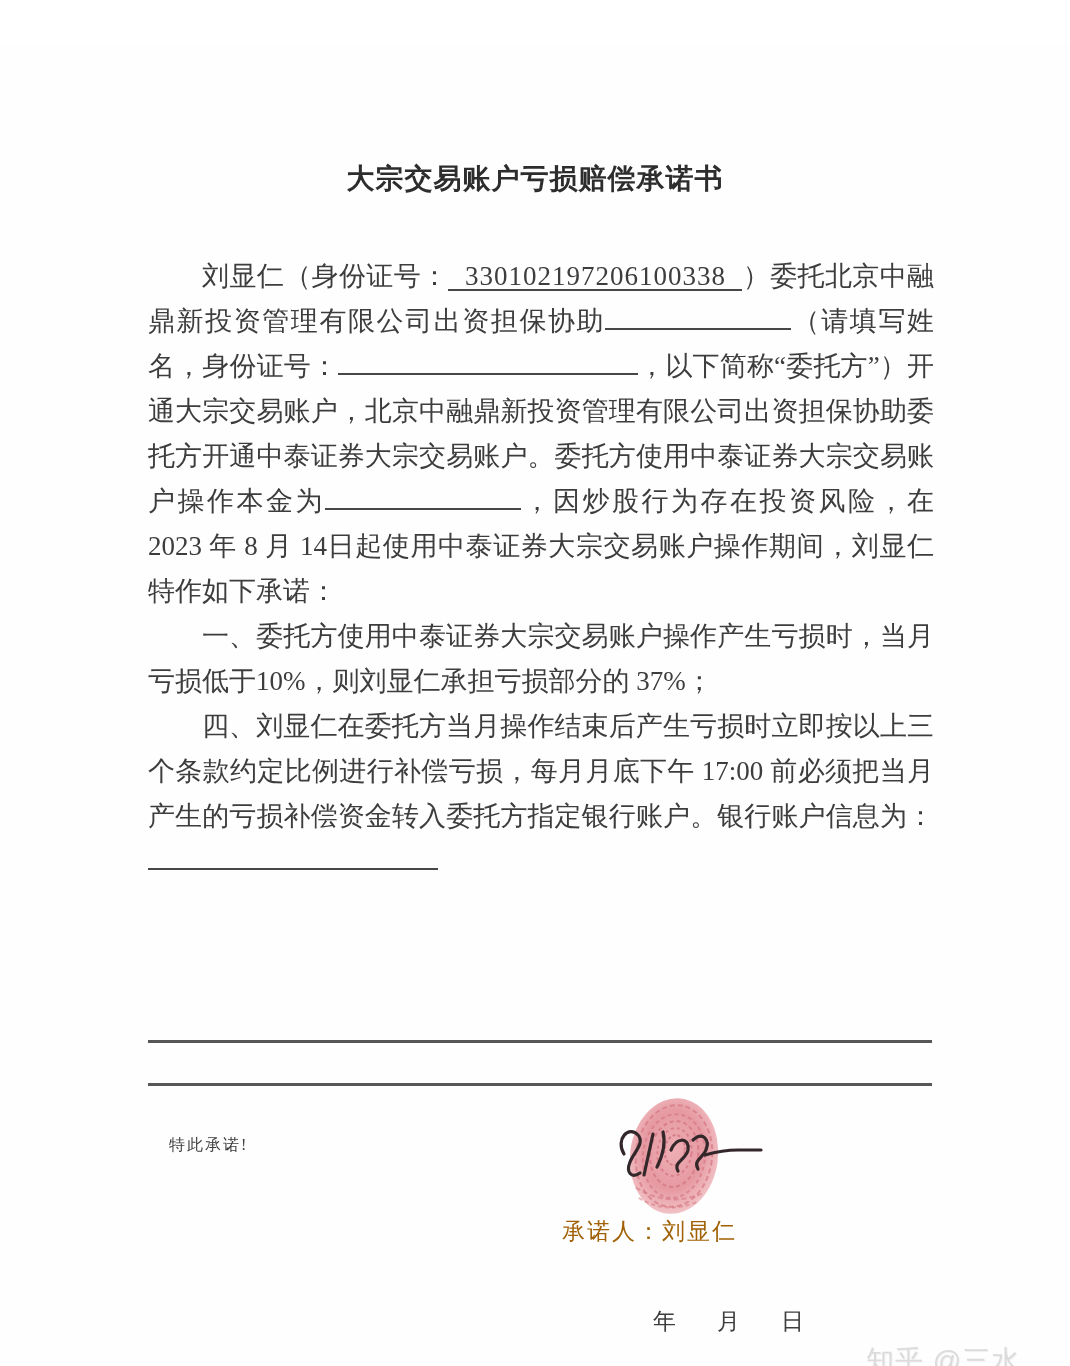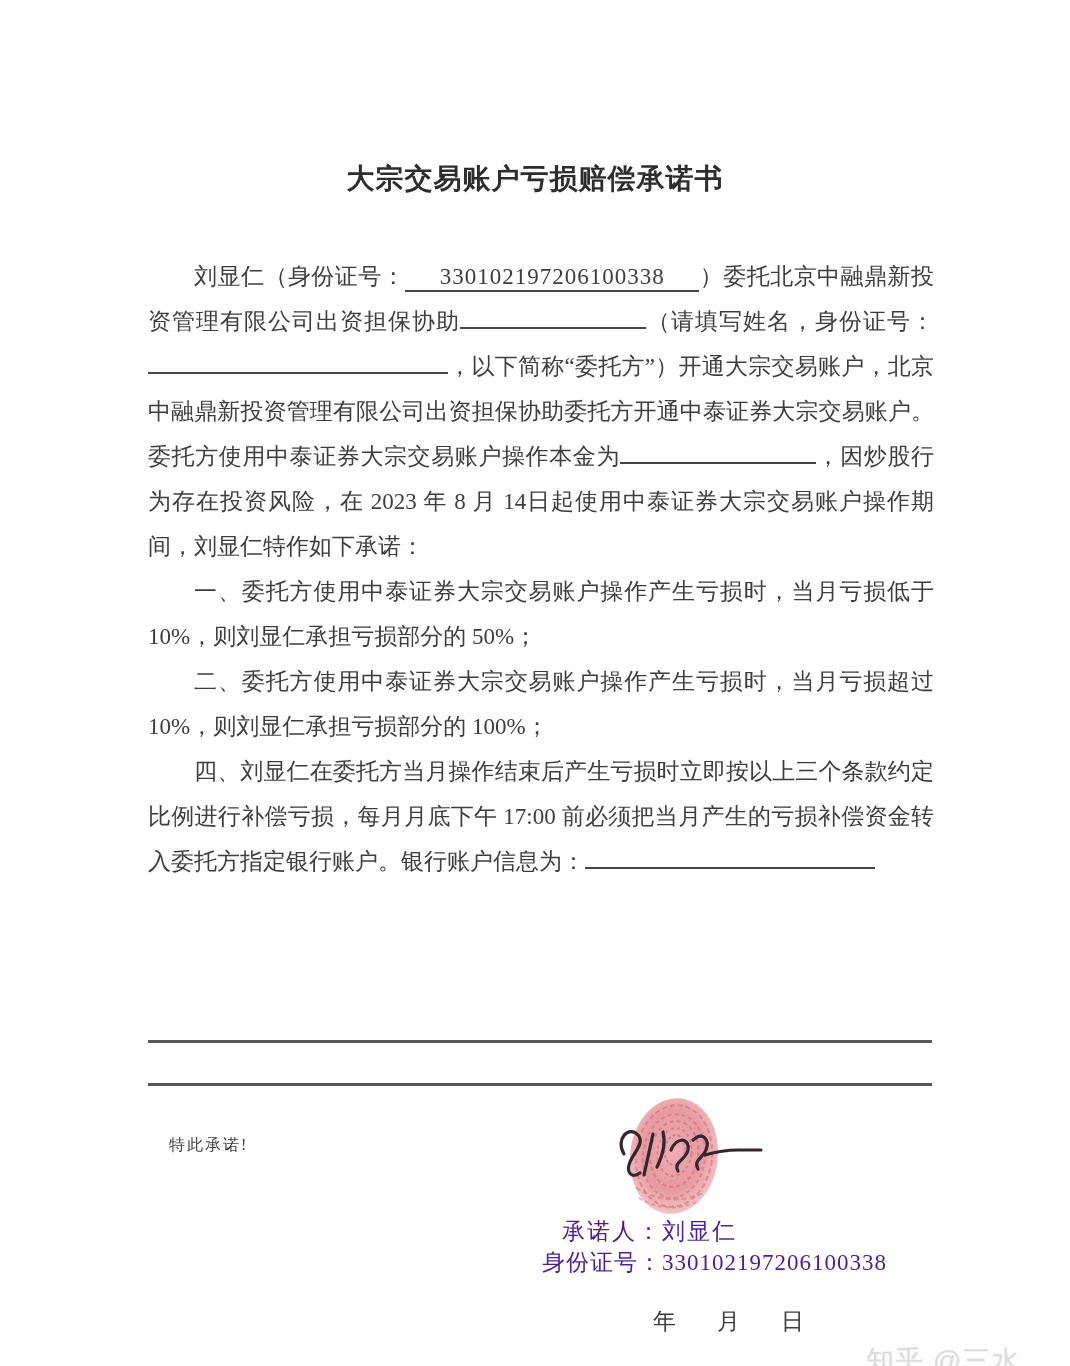--- a/index.html
+++ b/index.html
@@ -12,21 +12,21 @@
     overflow:hidden;
     margin-top:44px;
   }
   .title{
     position:absolute;top:116px;left:0;width:100%;
     margin:0;text-align:center;
     font-size:28px;font-weight:700;color:#2d2d2d;letter-spacing:1px;
   }
   .doc-body{
     position:absolute;left:148px;top:210px;width:786px;
-    font-size:23px;line-height:45px;
+    font-size:27px;line-height:45px;
     text-align:justify;
     color:#3d3d3d;
   }
   .para{margin:0;text-indent:2em;}
   .u{
     display:inline-block;
     border-bottom:2px solid #474747;
     text-indent:0;line-height:26px;
     vertical-align:baseline;
   }
@@ -34,43 +34,42 @@
   .blank{height:23px;}
   .w186{width:186px}
   .w300{width:300px}
   .w196{width:196px}
   .w290{width:290px}
   .hr{position:absolute;left:148px;width:784px;height:3px;background:#575757;}
   .hr1{top:996px}
   .hr2{top:1039px}
   .promise{position:absolute;left:169px;top:1091px;font-size:16px;letter-spacing:2px;color:#3d3d3d;text-align:center;}
   .stamp{position:absolute;left:608px;top:1048px;}
-  .sig-row{position:absolute;font-size:23px;letter-spacing:2px;color:#4c1d95;white-space:nowrap;}
+  .sig-row{position:absolute;font-size:23px;letter-spacing:2px;color:#a16207;white-space:nowrap;}
   .sig-name{left:562px;top:1172px;}
   .sig-id{left:542px;top:1203px;letter-spacing:1px;}
   .date-row{position:absolute;left:653px;top:1262px;font-size:23px;color:#3d3d3d;display:flex;gap:41px;}
   .watermark{
     position:absolute;left:866px;top:1298px;
     font-size:28px;color:#dbdbdb;
     font-family:"Liberation Sans","DejaVu Sans",sans-serif;
     text-shadow:1px 1px 0 #f1f1f1;
     letter-spacing:1px;
   }
 </style>
 </head>
 <body>
 
 <div class="page">
 
   <h1 class="title">大宗交易账户亏损赔偿承诺书</h1>
 
   <div class="doc-body">
     <p class="para"><span>刘显仁（身份证号：</span><span class="u uid">330102197206100338</span><span>）委托北京中融鼎新投资管理有限公司出资担保协助</span><span class="u blank w186"></span><span>（请填写姓名，身份证号：</span><span class="u blank w300"></span><span>，以下简称“委托方”）开通大宗交易账户，北京中融鼎新投资管理有限公司出资担保协助委托方开通中泰证券大宗交易账户。委托方使用中泰证券大宗交易账户操作本金为</span><span class="u blank w196"></span><span>，因炒股行为存在投资风险，在 2023 年 8 月 14日起使用中泰证券大宗交易账户操作期间，刘显仁特作如下承诺：</span></p>
-    <p class="para">一、委托方使用中泰证券大宗交易账户操作产生亏损时，当月亏损低于10%，则刘显仁承担亏损部分的 50%；</p>
-    <p class="para">二、委托方使用中泰证券大宗交易账户操作产生亏损时，当月亏损超过10%，则刘显仁承担亏损部分的 100%；</p>
+    <p class="para">一、委托方使用中泰证券大宗交易账户操作产生亏损时，当月亏损低于10%，则刘显仁承担亏损部分的 37%；</p>
     <p class="para"><span>四、刘显仁在委托方当月操作结束后产生亏损时立即按以上三个条款约定比例进行补偿亏损，每月月底下午 17:00 前必须把当月产生的亏损补偿资金转入委托方指定银行账户。银行账户信息为：</span><span class="u blank w290"></span></p>
   </div>
 
   <div class="hr hr1"></div>
   <div class="hr hr2"></div>
 
   <div class="promise">特此承诺!</div>
 
   <svg class="stamp" width="170" height="132" viewBox="0 0 170 132">
     <defs>
@@ -95,21 +94,20 @@
       <path d="M45,42 l-9,41"></path>
       <path d="M55,40 c3,12 -1,25 -6,35"></path>
       <path d="M63,58 c6,-14 19,-12 17,0 c-2,10 -15,12 -10,21"></path>
       <path d="M85,48 c10,-9 17,0 13,10 c-3,8 -13,10 -8,19"></path>
       <path d="M97,63 c14,-4 25,-5 33,-5 l23,0"></path>
     </g>
   </svg>
 
   <div class="sig-row sig-name"><span>承诺人：</span><span>刘显仁</span></div>
 
-  <div class="sig-row sig-id"><span>身份证号：</span><span>330102197206100338</span></div>
 
   <div class="date-row">
     <span>年</span>
     <span>月</span>
     <span>日</span>
   </div>
 
   <div class="watermark">知乎 @三水</div>
 
 </div>

